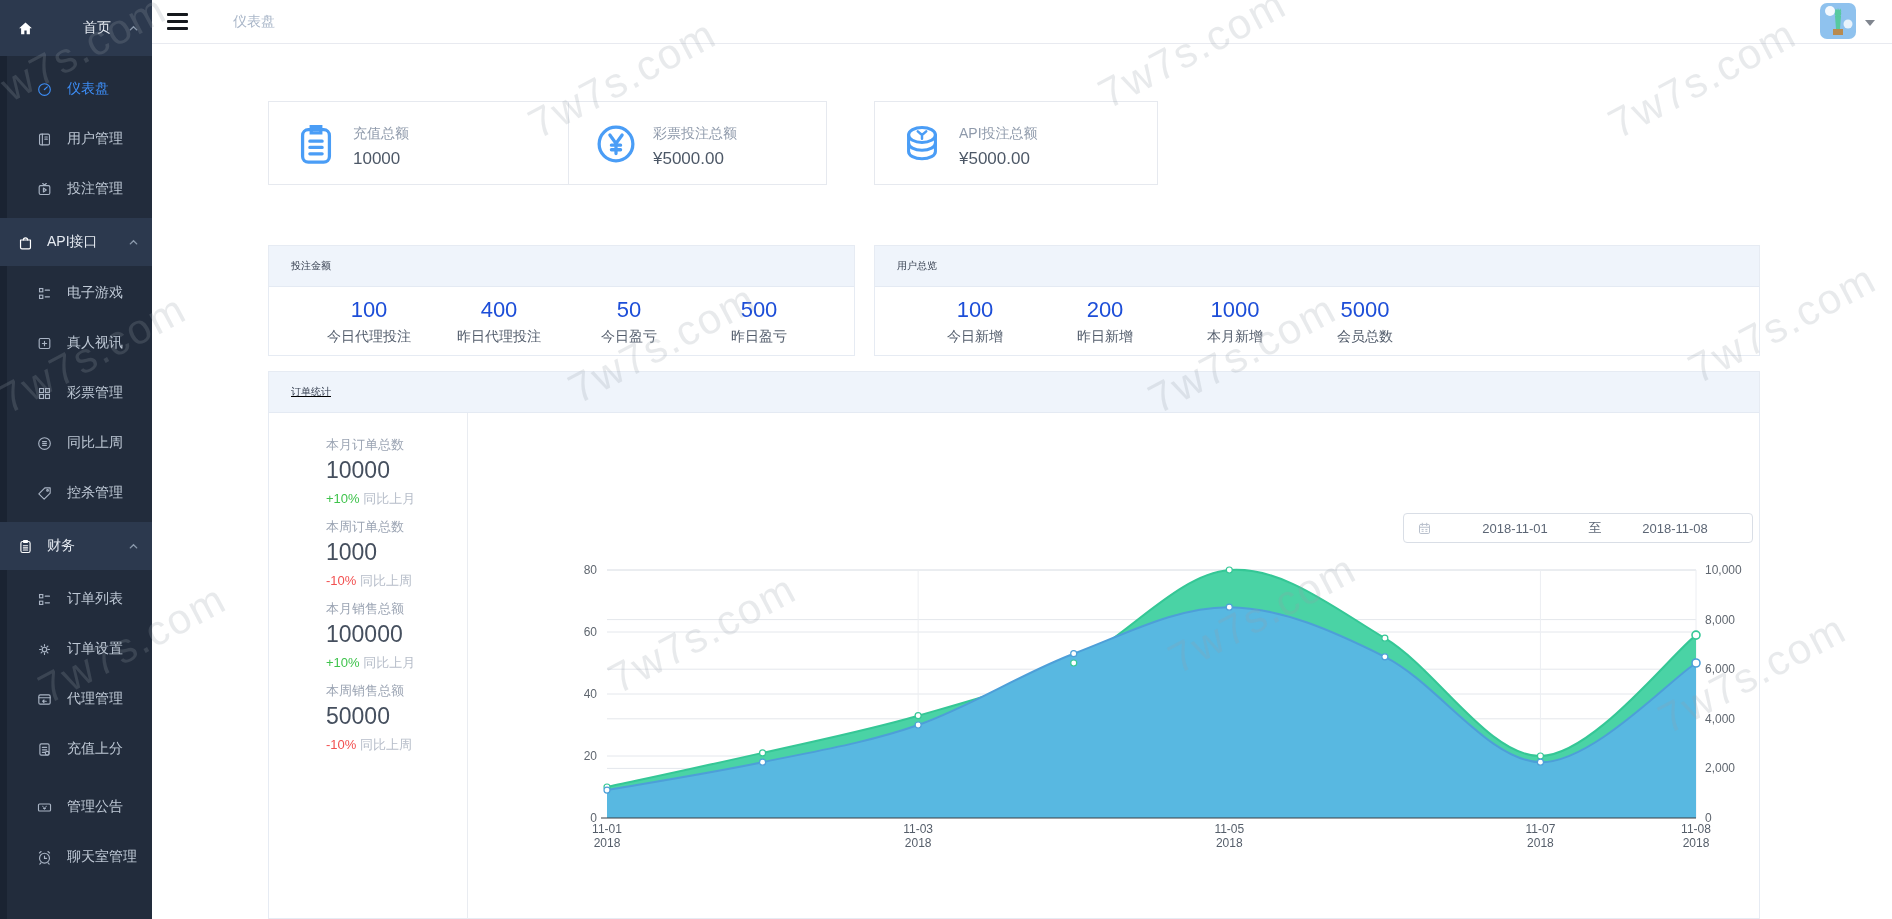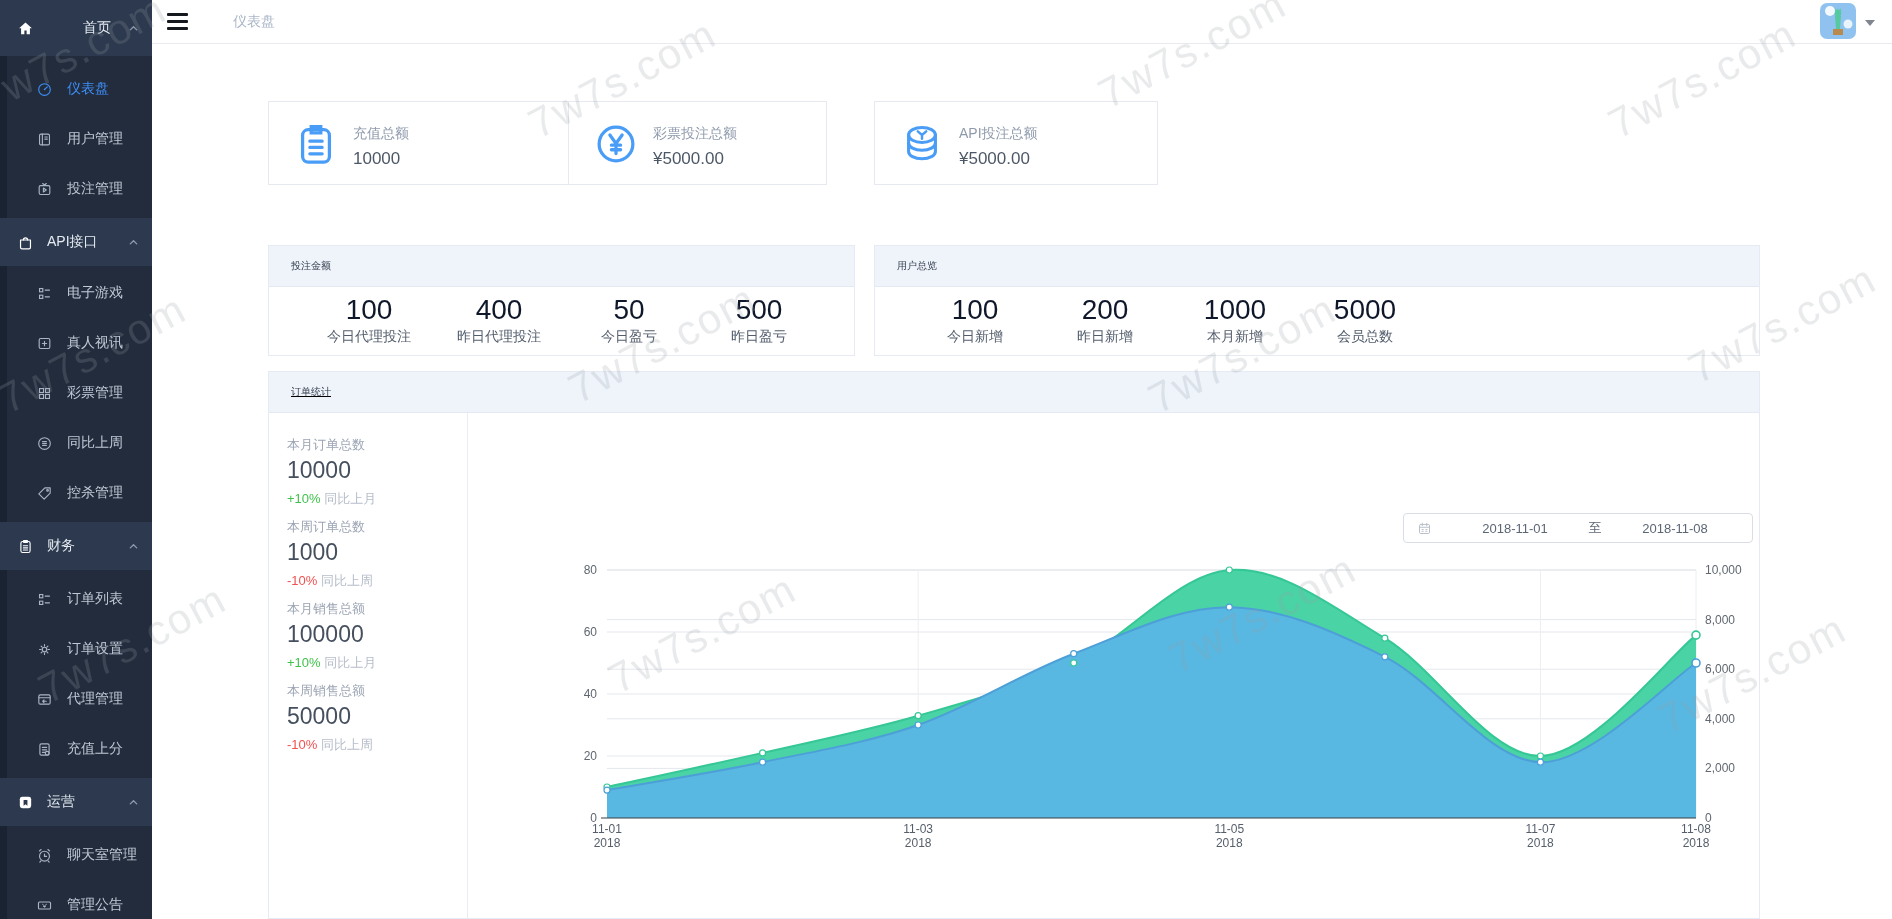--- a/index.html
+++ b/index.html
@@ -39,27 +39,27 @@
   .card-label{ position:absolute; left:84px; top:23px; font-size:14px; color:#8f9aab; }
   .card-value{ position:absolute; left:84px; top:47px; font-size:17px; color:#4d5867; }
 
   
   .panel{ background:#fff; border:1px solid #e6ebf3; }
   .panel-head{ height:41px; background:#eff4fb; border-bottom:1px solid #e4eaf3;
                display:flex; align-items:center; padding-left:22px;
                font-size:10px; color:#333c4d; }
   .stats{ display:flex; padding:10px 0 0 35px; }
   .stat{ width:130px; text-align:center; }
-  .stat-v{ font-size:28px; color:#0f172a; line-height:26px; }
+  .stat-v{ font-size:22px; color:#1d4ed8; line-height:26px; }
   .stat-l{ font-size:14px; color:#525c6b; margin-top:5px; }
 
   
   .summary{ left:0; top:41px; width:199px; height:507px; border-right:1px solid #e9ecf1;
             padding:24px 0 0 18px; }
-  .sum-item{ margin-bottom:12px; }
+  .sum-item{ margin-bottom:12px;margin-left:39px; }
   .sum-label{ font-size:13px; color:#9ba4b3; line-height:16px; }
   .sum-value{ font-size:23px; color:#454f5e; line-height:30px; margin-top:2px; }
   .sum-change{ font-size:13px; line-height:16px; margin-top:6px; color:#b6bdc9; }
   .up{ color:#3fc34c; } .down{ color:#f25050;text-align:right; }
   .datepicker{ left:1134px; top:141px; width:350px; height:30px; border:1px solid #d9dee6;
                border-radius:4px; display:flex; align-items:center; background:#fff; cursor:pointer; }
   .datepicker .ic{ width:15px; height:15px; color:#b9c0cc; margin:0 28px 0 13px; }
   .dp-date{ font-size:13px; color:#5c6675; width:110px; text-align:center; }
   .dp-sep{ font-size:13px; color:#5c6675; width:50px; text-align:center; }
   .chart-wrap{ left:212px; top:184px; width:1280px; height:310px; }
@@ -313,47 +313,36 @@
     <div class="side-i">
       <span class="ic">
           <svg viewBox="0 0 24 24">
             <use href="#i-doc"></use>
           </svg>
         </span>
       <span>充值上分</span>
     </div>
     <div class="sp4"></div>
 
-    <div class="side-h">
-      <span class="ic">
-          <svg viewBox="0 0 24 24">
-            <use href="#i-bookmark"></use>
-          </svg>
-        </span>
-      <span>运营</span>
-      <svg class="chev" viewBox="0 0 12 12">
-          <use href="#i-chev-up"></use>
-        </svg>
-    </div>
     <div class="sp4"></div>
     <div class="side-i">
       <span class="ic">
           <svg viewBox="0 0 24 24">
+            <use href="#i-ticket"></use>
+          </svg>
+        </span>
+      <span>管理公告</span>
+    </div>
+    <div class="side-i">
+      <span class="ic">
+          <svg viewBox="0 0 24 24">
             <use href="#i-clock"></use>
           </svg>
         </span>
       <span>聊天室管理</span>
-    </div>
-    <div class="side-i">
-      <span class="ic">
-          <svg viewBox="0 0 24 24">
-            <use href="#i-ticket"></use>
-          </svg>
-        </span>
-      <span>管理公告</span>
     </div>
   </div>
 
   <div class="abs topbar">
     <div class="abs burger">
       <div></div>
         <div></div>
         <div></div>
     </div>
     <div class="abs crumb">仪表盘</div>

